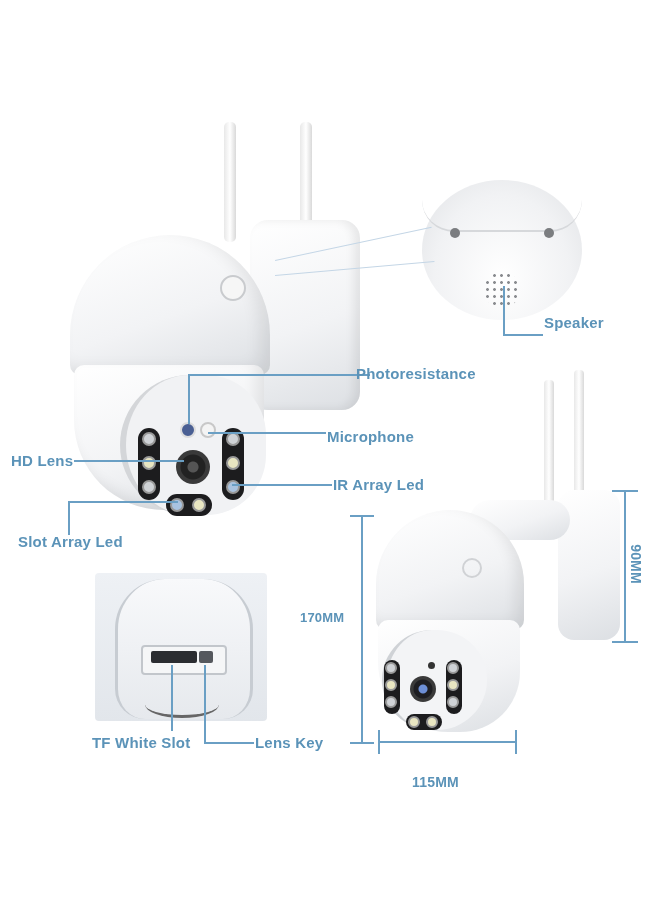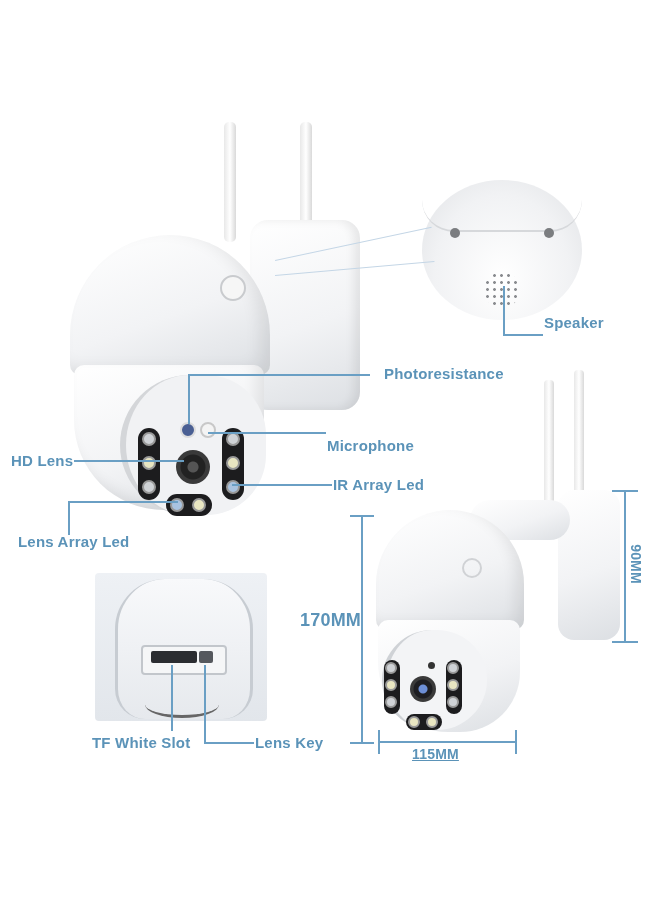--- a/index.html
+++ b/index.html
@@ -56,34 +56,34 @@
 </div>
 <div class="line" style="left:503px;top:286px;width:2px;height:50px;"></div>
 <div class="line" style="left:503px;top:334px;width:40px;height:2px;"></div>
 <div class="lbl" style="left:544px;top:314px;">Speaker</div>
 
 <div class="abs" style="left:275px;top:260px;width:160px;height:1px;background:#c4d6e6;transform:rotate(-12deg);transform-origin:0 0;"></div>
 <div class="abs" style="left:275px;top:275px;width:160px;height:1px;background:#c4d6e6;transform:rotate(-5deg);transform-origin:0 0;"></div>
 
 <div class="line" style="left:188px;top:374px;width:182px;height:2px;"></div>
 <div class="line" style="left:188px;top:374px;width:2px;height:50px;"></div>
-<div class="lbl" style="left:384px;top:365px;">Photoresistance</div>
+<div class="lbl" style="left:356px;top:365px;">Photoresistance</div>
 
 <div class="line" style="left:208px;top:432px;width:118px;height:2px;"></div>
-<div class="lbl" style="left:327px;top:437px;">Microphone</div>
+<div class="lbl" style="left:327px;top:428px;">Microphone</div>
 
 <div class="lbl" style="left:11px;top:452px;">HD Lens</div>
 <div class="line" style="left:74px;top:460px;width:110px;height:2px;"></div>
 
 <div class="line" style="left:232px;top:484px;width:100px;height:2px;"></div>
 <div class="lbl" style="left:333px;top:476px;">IR Array Led</div>
 
 <div class="line" style="left:68px;top:501px;width:110px;height:2px;"></div>
 <div class="line" style="left:68px;top:501px;width:2px;height:34px;"></div>
-<div class="lbl" style="left:18px;top:533px;">Lens Array Led</div>
+<div class="lbl" style="left:18px;top:533px;">Slot Array Led</div>
 
 <div class="abs" style="left:95px;top:573px;width:172px;height:148px;background:linear-gradient(180deg,#eef1f5,#e2e6eb);border-radius:4px;">
   <div class="abs" style="left:20px;top:6px;width:132px;height:140px;border-radius:50px 50px 30px 30px;background:linear-gradient(180deg,#f8f9fb,#e6e9ed);border-left:3px solid #c7ccd2;border-right:3px solid #c7ccd2;"></div>
   <div class="abs" style="left:46px;top:72px;width:82px;height:26px;background:#f5f6f7;border:2px solid #c2c6cb;border-radius:4px;"></div>
   <div class="abs" style="left:56px;top:78px;width:46px;height:12px;background:#2b2d31;border-radius:2px;"></div>
   <div class="abs" style="left:104px;top:78px;width:14px;height:12px;background:#55585d;border-radius:2px;"></div>
   <div class="abs" style="left:50px;top:118px;width:74px;height:24px;border-bottom:3px solid #666;border-radius:0 0 50% 50%;"></div>
 </div>
 <div class="line" style="left:171px;top:665px;width:2px;height:66px;"></div>
 <div class="line" style="left:204px;top:665px;width:2px;height:78px;"></div>
@@ -111,23 +111,23 @@
   <div class="led ir" style="left:77px;top:326px;width:8px;height:8px;"></div>
   <div class="led w" style="left:38px;top:346px;width:8px;height:8px;"></div>
   <div class="led w" style="left:56px;top:346px;width:8px;height:8px;"></div>
   <div class="abs" style="left:40px;top:306px;width:26px;height:26px;border-radius:50%;background:radial-gradient(circle,#6d8fd6 0 4px,#1e1e22 5px 9px,#3a3a3a 10px);"></div>
   <div class="abs" style="left:58px;top:292px;width:7px;height:7px;border-radius:50%;background:#333;"></div>
 </div>
 
 <div class="line" style="left:361px;top:515px;width:2px;height:228px;"></div>
 <div class="line" style="left:350px;top:515px;width:24px;height:2px;"></div>
 <div class="line" style="left:350px;top:742px;width:24px;height:2px;"></div>
-<div class="lbl" style="left:300px;top:610px;font-size:18px;">170MM</div>
+<div class="lbl" style="left:300px;top:610px;font-size:13px;">170MM</div>
 
 <div class="line" style="left:378px;top:741px;width:138px;height:2px;"></div>
 <div class="line" style="left:378px;top:730px;width:2px;height:24px;"></div>
 <div class="line" style="left:515px;top:730px;width:2px;height:24px;"></div>
-<div class="lbl" style="left:412px;top:746px;font-size:14px;text-decoration:underline;">115MM</div>
+<div class="lbl" style="left:412px;top:774px;font-size:14px;">115MM</div>
 
 <div class="line" style="left:624px;top:490px;width:2px;height:152px;"></div>
 <div class="line" style="left:612px;top:490px;width:26px;height:2px;"></div>
 <div class="line" style="left:612px;top:641px;width:26px;height:2px;"></div>
 <div class="lbl" style="left:616px;top:556px;font-size:14px;transform:rotate(90deg);transform-origin:center;">90MM</div>
 
 </body></html>

